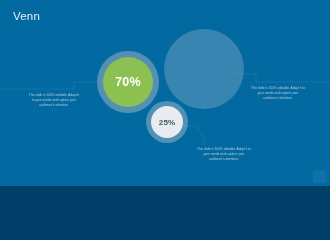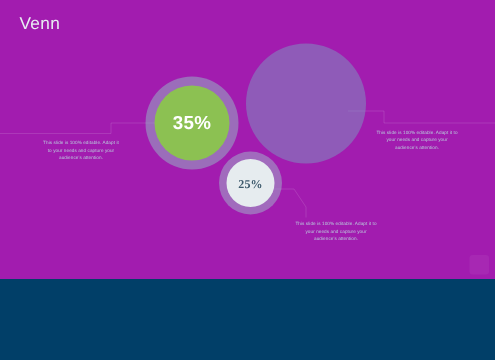--- a/index.html
+++ b/index.html
@@ -5,21 +5,21 @@
   * { margin:0; padding:0; box-sizing:border-box; }
   html, body {
     width:330px; height:186px;
     background:#013f68;
     font-family:"Liberation Sans", sans-serif;
     overflow:hidden;
   }
   .slide {
     position:relative;
     width:330px; height:186px;
-    background:#a21caf;
+    background:#0369a1;
   }
 
   
   .title {
     position:absolute;
     left:13px; top:10px;
     font-size:11.5px;
     color:#e8eef3;
     letter-spacing:0.2px;
     font-weight:400;
@@ -76,21 +76,20 @@
   
   .ring-light {
     left:146px; top:101px;
     width:42px; height:42px;
     background:rgba(160,186,203,0.5);
   }
   .core-light {
     left:151px; top:106px;
     width:32px; height:32px;
     background:#e6ecef;
-    font-family:Liberation Serif, serif;
   }
   .core-light .val {
     font-size:8px; font-weight:bold; color:#3d5a6c;
     letter-spacing:0.1px;
   }
 
   
   .leaders { position:absolute; left:0; top:0; width:330px; height:186px; }
 
   
@@ -126,21 +125,21 @@
     <path d="M 330 82 L 256 82 L 256 74 L 232 74" fill="none" stroke="rgba(255,255,255,0.14)" stroke-width="0.6"></path>
     <path d="M 178 126 L 196 126 L 204 138 L 204 145" fill="none" stroke="rgba(255,255,255,0.14)" stroke-width="0.6"></path>
   </svg>
 
   <div class="venn">
 
     <div class="ring ring-blue"></div>
 
     <div class="ring ring-green"></div>
     <div class="circle core-green">
-      <span class="val">35%</span>
+      <span class="val">70%</span>
     </div>
 
     <div class="ring ring-light"></div>
     <div class="circle core-light">
       <span class="val">25%</span>
     </div>
 
   </div>
 
   <div class="note note-left">This slide is 100% editable. Adapt it to your needs and capture your audience's attention.</div>

